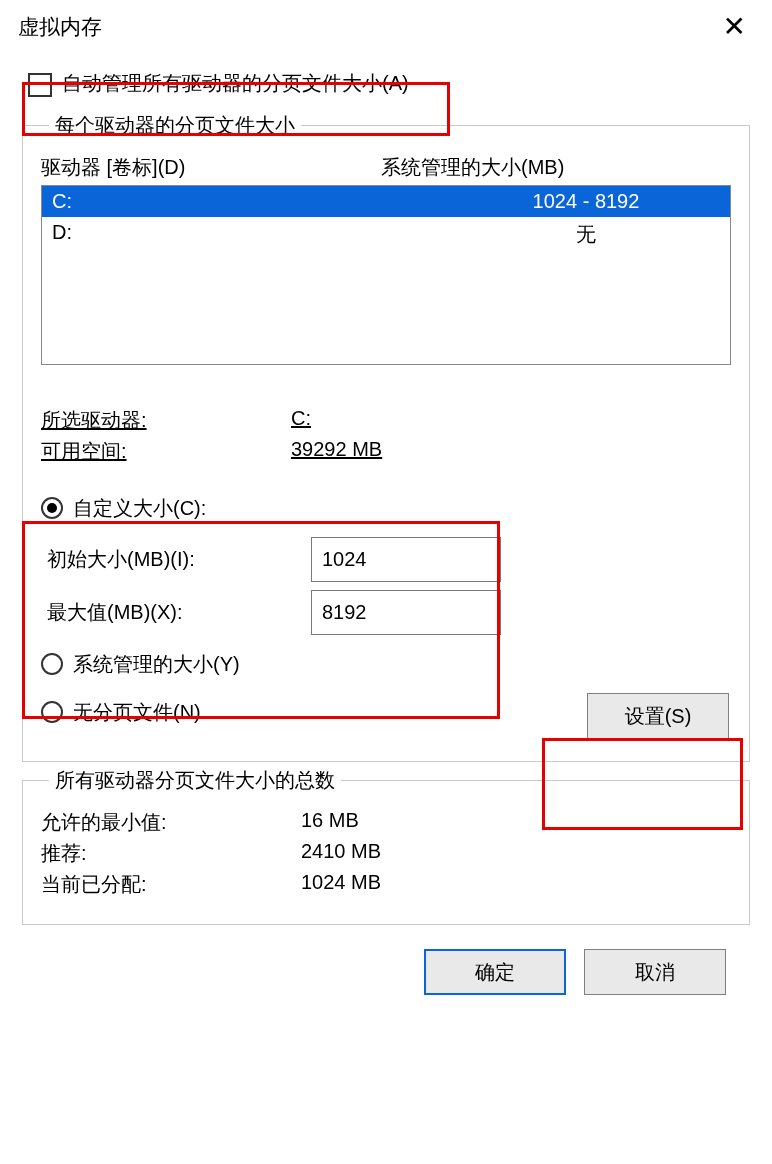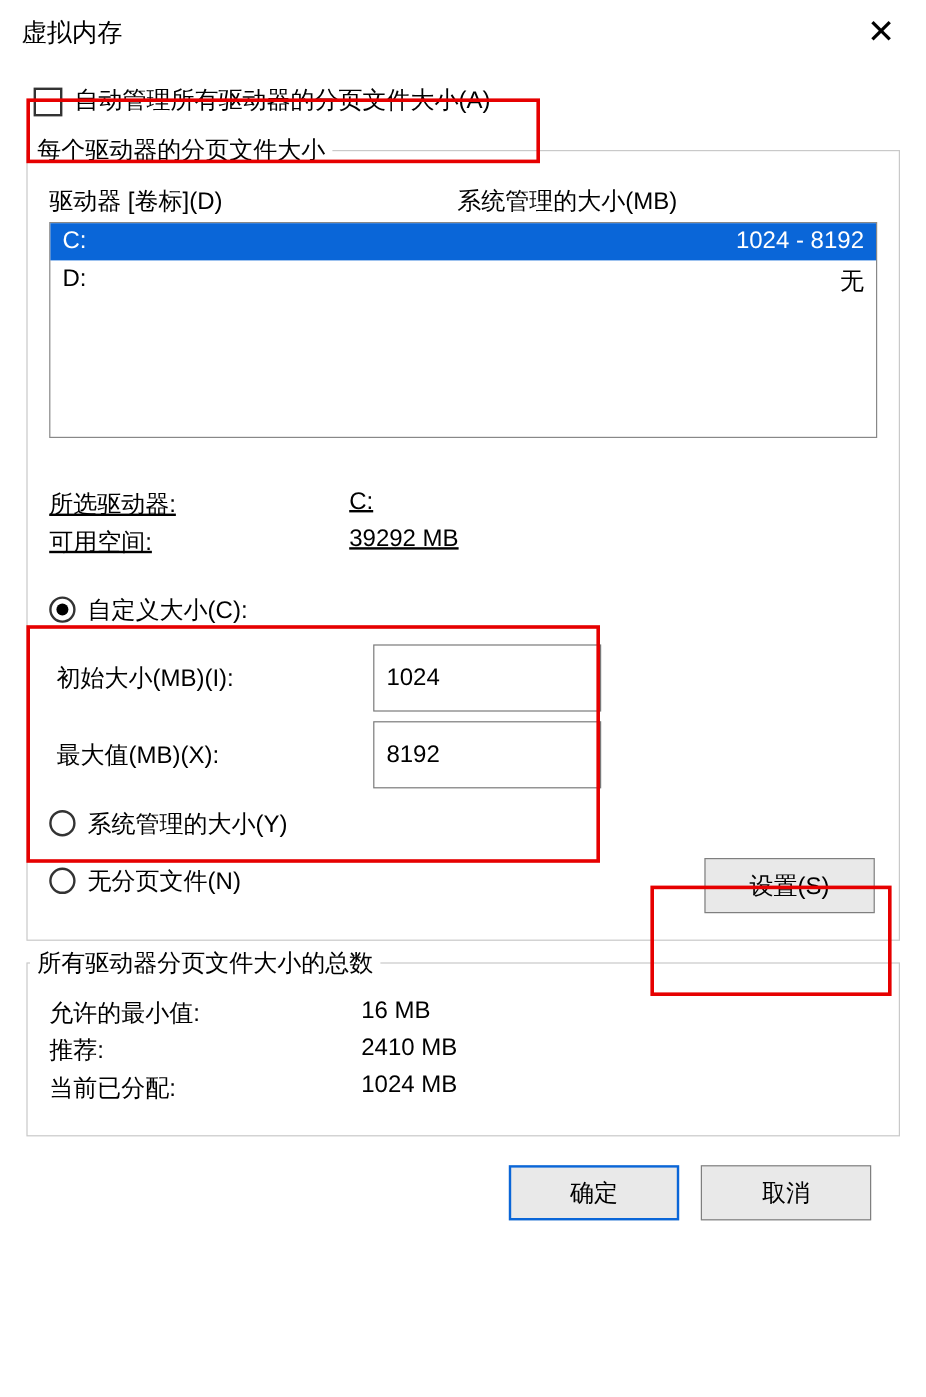--- a/index.html
+++ b/index.html
@@ -47,21 +47,21 @@
       flex-shrink: 0;
     }
     .group {
       border: 1px solid #c9c9c9;
       margin-top: 18px;
       padding: 18px 18px 22px 18px;
       position: relative;
     }
     .group-legend {
       position: absolute;
-      top: -14px; left: 2px;
+      top: -14px; left: 26px;
       background: #fff;
       padding: 0 6px;
       font-size: 20px;
     }
     .list-header {
       display: flex;
       margin: 10px 0 4px 0;
       font-size: 20px;
     }
     .col-drive { width: 340px; }
@@ -70,21 +70,21 @@
       border: 1px solid #888;
       background: #fff;
       height: 180px;
     }
     .drive-row {
       display: flex;
       padding: 4px 10px;
       font-size: 20px;
     }
     .drive-row .d1 { width: 400px; }
-    .drive-row .d2 { flex: 1; text-align: right; }
+    .drive-row .d2 { flex: 1; text-align: center; }
     .drive-row.selected {
       background: #0a66d8;
       color: #fff;
     }
     .info-block { margin-top: 42px; text-decoration: underline; }
     .info-row { display: flex; margin: 4px 0; font-size: 20px; }
     .info-label { width: 250px; }
     .info-value { flex: 1; }
     .radio-group { margin-top: 22px; position: relative; }
     .radio-row {
@@ -117,21 +117,21 @@
       margin: 8px 0;
       gap: 32px;
     }
     .field-label {
       width: 238px;
       padding-left: 6px;
       font-size: 20px;
     }
     .text-input {
       width: 190px;
-      height: 56px;
+      height: 45px;
       border: 1px solid #7a7a7a;
       padding: 4px 10px;
       font-size: 20px;
       font-family: inherit;
       background: #fff;
     }
     .set-button-wrap {
       position: absolute;
       right: 2px;
       bottom: -6px;

